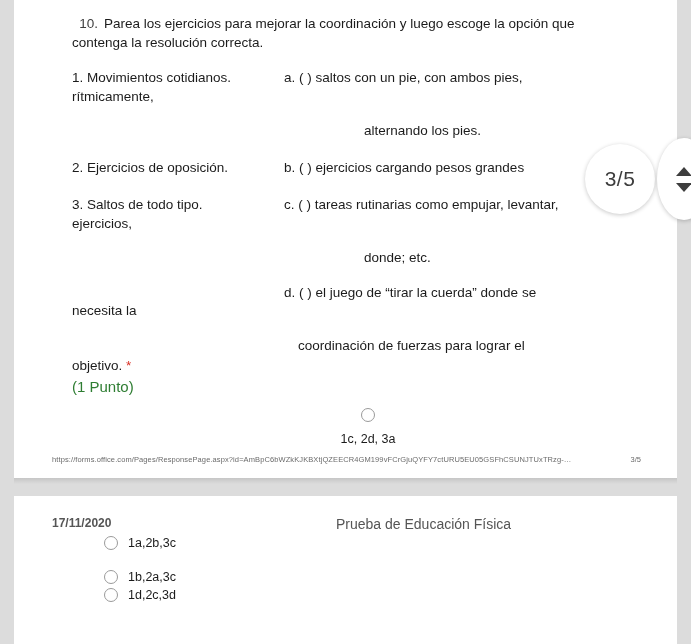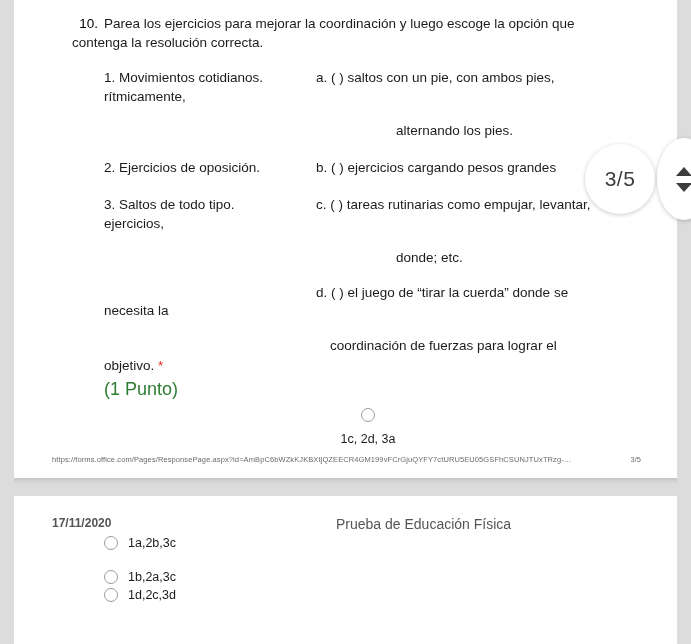--- a/index.html
+++ b/index.html
@@ -42,43 +42,42 @@
     color: #1b1b1b;
     line-height: 1.42;
   }
   .q-num {
     position: absolute;
     left: 0;
     top: 0;
     width: 26px;
     text-align: right;
     font-size: 13.5px;
-    color: #000000;
+    color: #404040;
   }
   .q-text {
     margin-left: 32px;
   }
   .cols {
     position: relative;
     margin-top: 16px;
-    margin-left: 32px;
   }
   .line-abs {
     position: absolute;
     font-size: 13.5px;
     color: #1b1b1b;
     line-height: 1.45;
     white-space: nowrap;
   }
   .req-star {
     color: #d93025;
   }
   .points {
     color: #2e7d32;
-    font-size: 18px;
+    font-size: 15px;
   }
   .option-row {
     display: flex;
     align-items: center;
     gap: 10px;
     font-size: 12.5px;
     color: #1b1b1b;
   }
   .radio {
     width: 14px;

